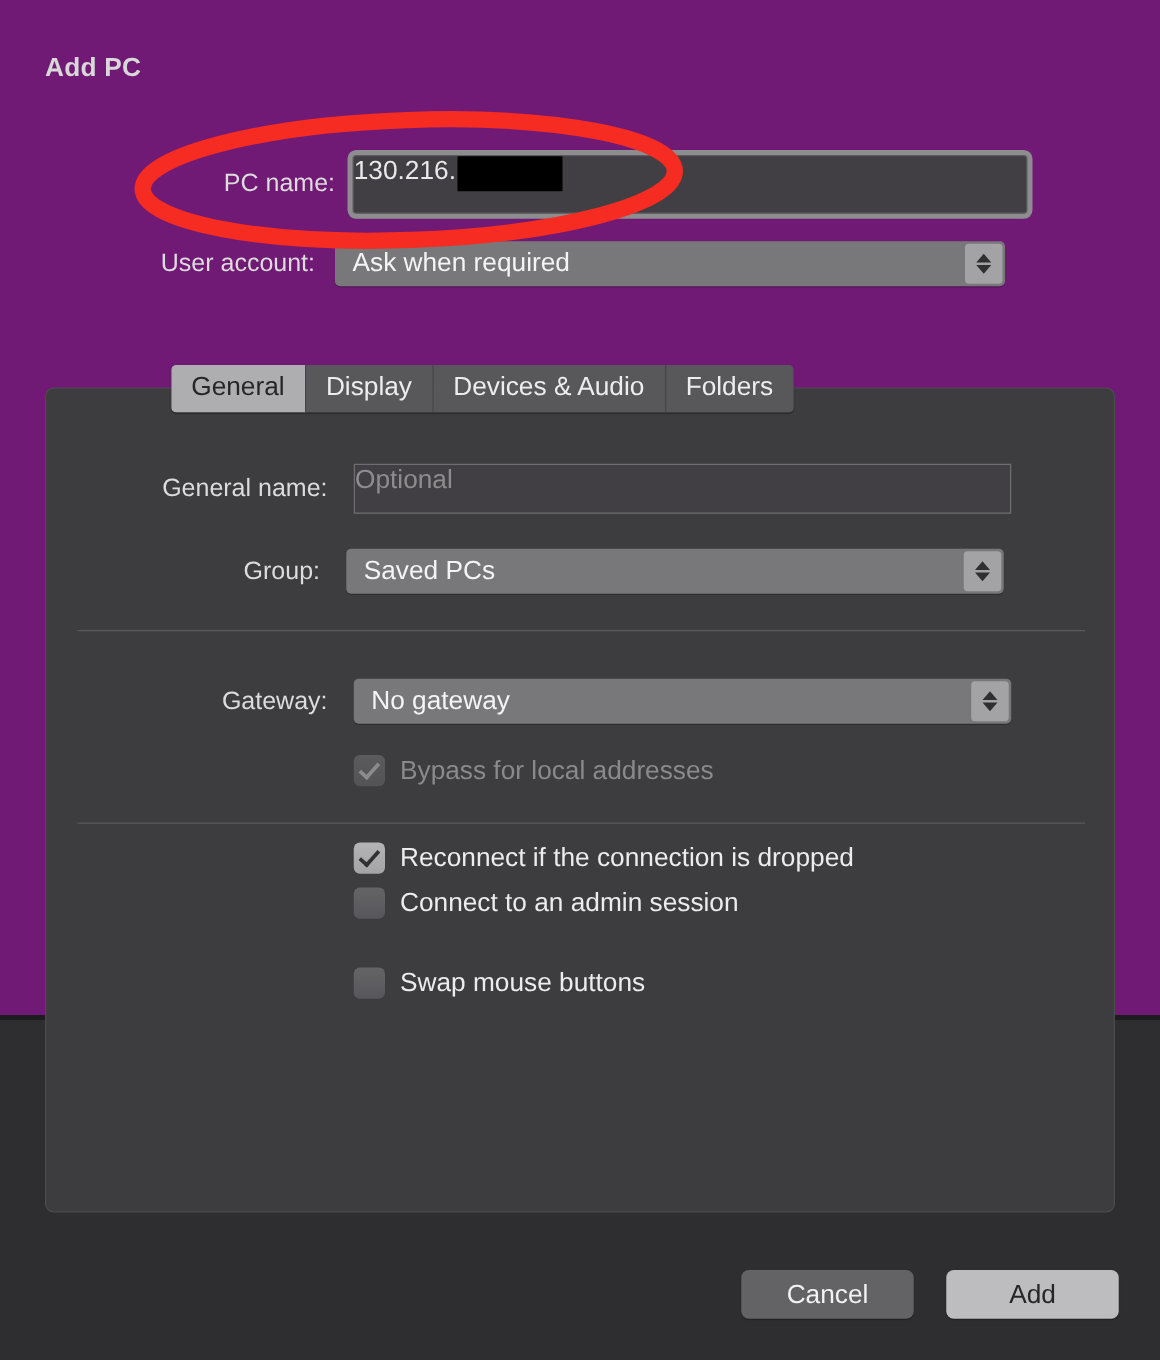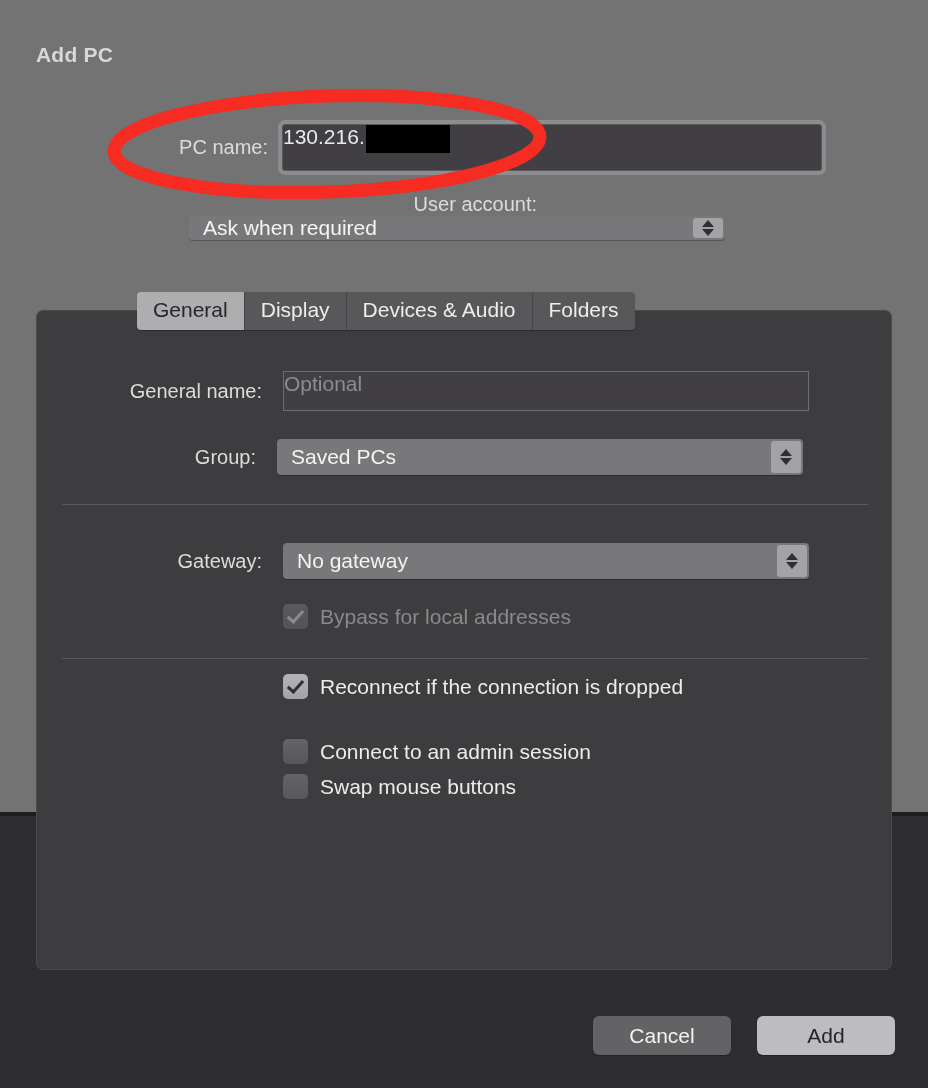--- a/index.html
+++ b/index.html
@@ -12,21 +12,21 @@
     height: 1088px;
     overflow: hidden;
     font-family: "Liberation Sans", sans-serif;
     -webkit-font-smoothing: antialiased;
   }
 
   .window {
     position: relative;
     width: 928px;
     height: 816px;
-    background: #737373;
+    background: #701a75;
     box-sizing: border-box;
     border-bottom: 4px solid #1d1d1f;
   }
 
   
   .dialog-title {
     position: absolute;
     left: 36px;
     top: 43px;
     font-size: 21px;
@@ -239,21 +239,21 @@
   <div class="dialog-title">Add PC</div>
 
   <div class="form-row" style="left:150px; top:122px; width:672px; height:50px;">
     <div class="field-label" style="width:118px;">PC name:</div>
     <div class="text-input focused" style="margin-left:14px; width:540px; height:47px;">
       <span>130.216.</span>
         <span class="redaction"></span>
     </div>
   </div>
 
-  <div class="form-row" style="left:84px; top:193px; width:730px; height:36px;flex-direction:column;">
+  <div class="form-row" style="left:76px; top:193px; width:730px; height:36px;">
     <div class="field-label" style="width:176px;">User account:</div>
     <div class="popup" style="margin-left:16px; width:536px; height:36px;">
       <span>Ask when required</span>
       <span class="stepper">
         <span class="chev up"></span>
         <span class="chev down"></span>
       </span>
     </div>
   </div>
 
@@ -302,21 +302,21 @@
       <span class="check-label disabled">Bypass for local addresses</span>
     </div>
 
     <div class="divider" style="top:347px;"></div>
 
     <div class="check-row" style="left:246px; top:363px;">
       <span class="checkbox checked"></span>
       <span class="check-label">Reconnect if the connection is dropped</span>
     </div>
 
-    <div class="check-row" style="left:246px; top:428px;align-items:flex-end;">
+    <div class="check-row" style="left:246px; top:399px;align-items:flex-end;">
       <span class="checkbox"></span>
       <span class="check-label">Connect to an admin session</span>
     </div>
 
     <div class="check-row" style="left:246px; top:463px;">
       <span class="checkbox"></span>
       <span class="check-label">Swap mouse buttons</span>
     </div>
 
   </div>

